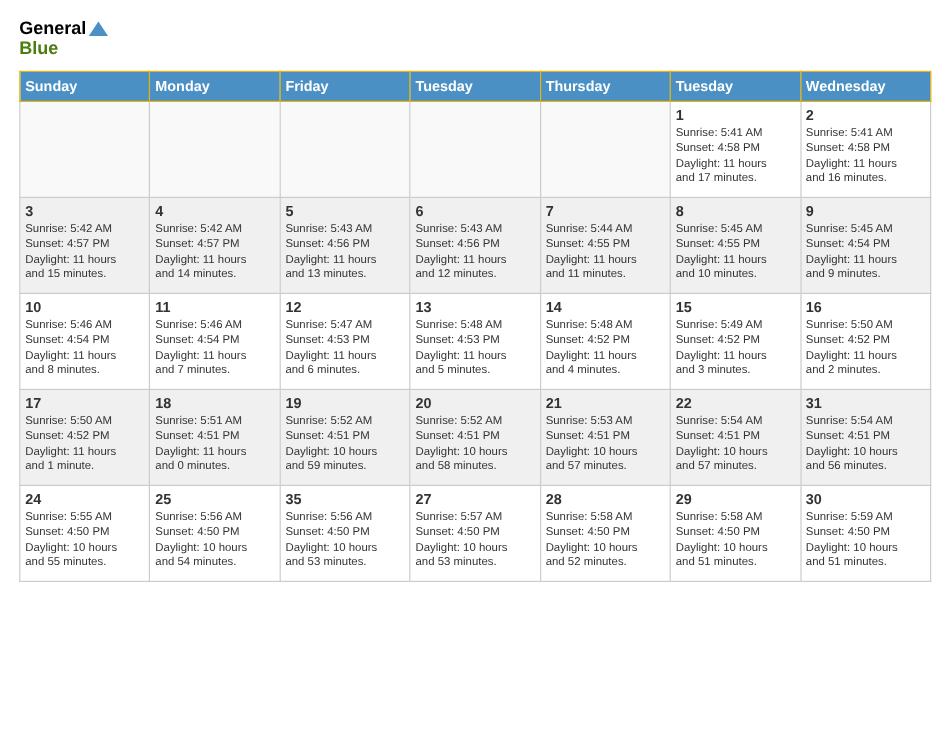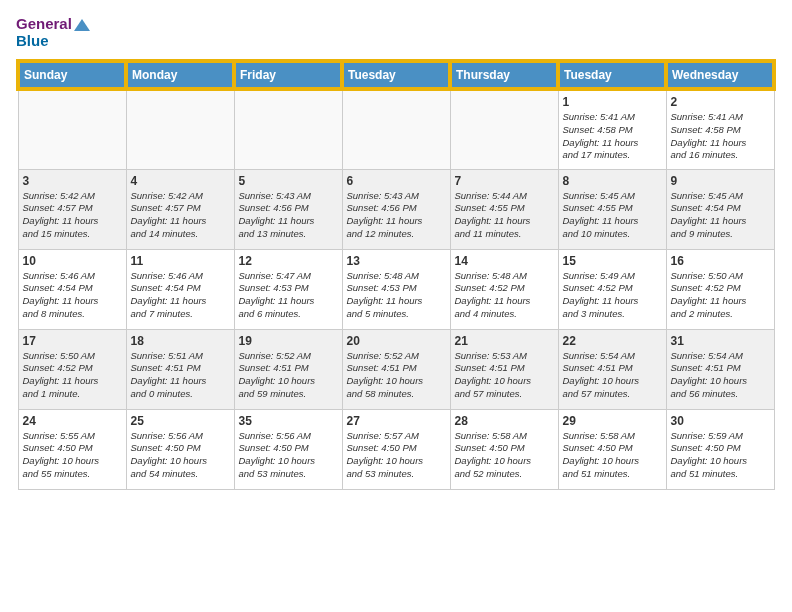--- a/index.html
+++ b/index.html
@@ -38,21 +38,21 @@
       border-collapse: collapse;
       table-layout: fixed;
     }
     th {
       background-color: #4a90c4;
       color: #fff;
       font-size: 12px;
       font-weight: bold;
       padding: 5px 4px;
       text-align: left;
-      border: 4px solid #eab308;
+      border: 1px solid #eab308;
     }
     td {
       vertical-align: top;
       font-size: 10px;
       color: #333;
       padding: 4px 4px 6px 4px;
       border: 1px solid #ccc;
       height: 80px;
       background: #fff;
     }
@@ -64,31 +64,30 @@
     }
     .day-num {
       font-weight: bold;
       font-size: 12px;
       display: block;
       margin-bottom: 2px;
     }
     .day-info {
       font-size: 9.5px;
       line-height: 1.35;
-      font-style: italic;
     }
   </style>
 </head>
 <body>
 
 <div class="header">
   <div class="logo">
   <div style="font-family:Arial,sans-serif;font-size:15px;font-weight:bold;line-height:1.1;">
-    <div style="color:#701a75;">General<span style="display:inline-block;width:0;height:0;border-left:8px solid transparent;border-right:8px solid transparent;border-bottom:12px solid #4a90c4;margin-left:2px;vertical-align:middle;"></span></div>
-    <div style="color:#0369a1;">Blue</div>
+    <div style="color:#000000;">General<span style="display:inline-block;width:0;height:0;border-left:8px solid transparent;border-right:8px solid transparent;border-bottom:12px solid #4a90c4;margin-left:2px;vertical-align:middle;"></span></div>
+    <div style="color:#4d7c0f;">Blue</div>
   </div>
 </div>
   <div class="title-block">
     <div class="month-title"></div>
     <div class="location-title"></div>
   </div>
 </div>
 
 <table>
   <thead>

